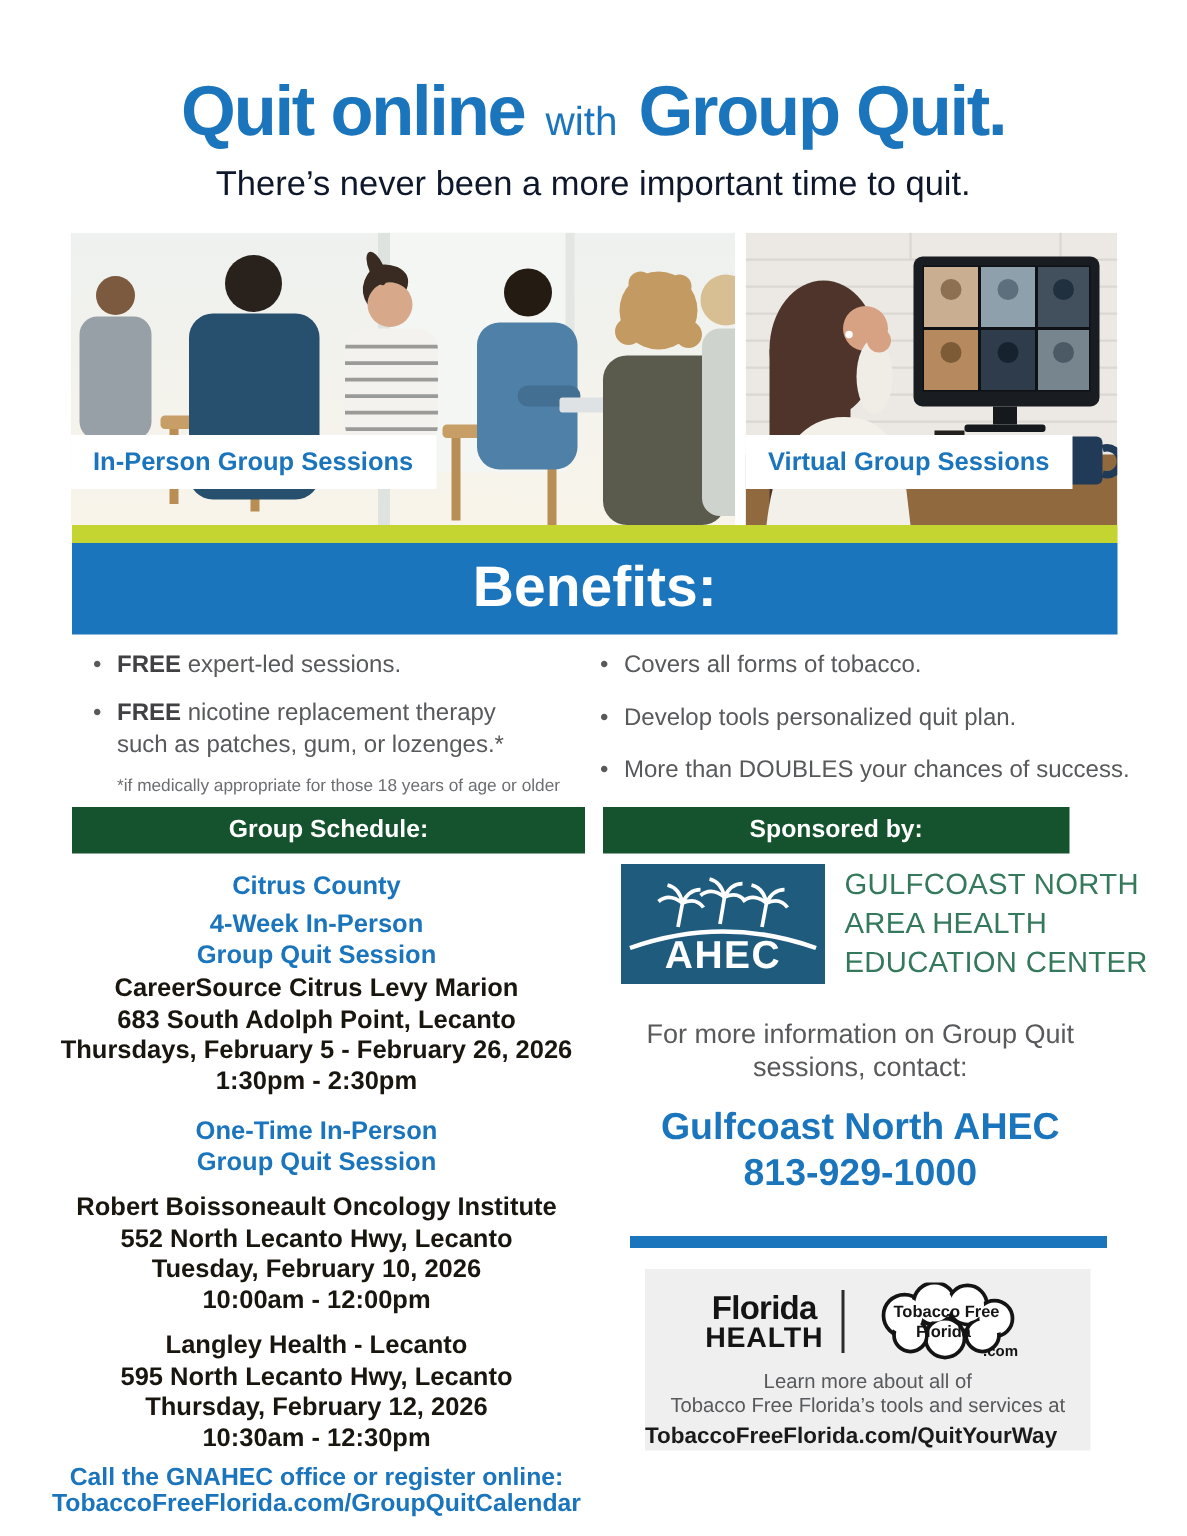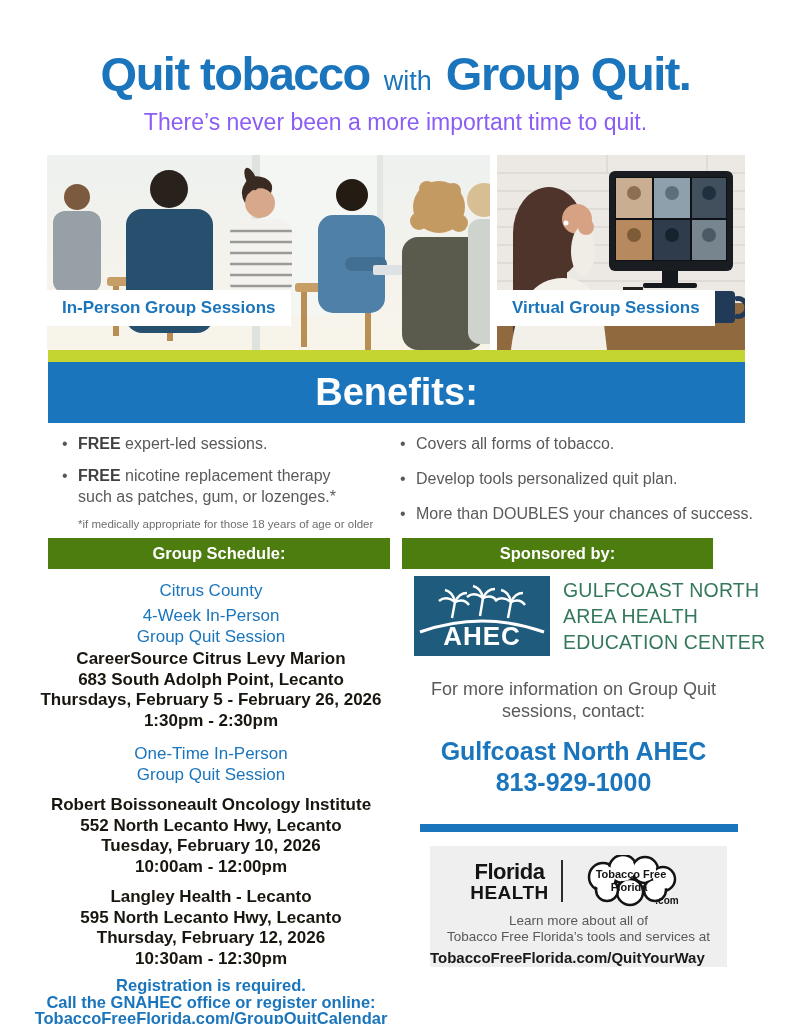--- a/index.html
+++ b/index.html
@@ -4,21 +4,21 @@
 <style>
   * { margin:0; padding:0; box-sizing:border-box; }
   html,body { background:#ffffff; }
   body { font-family:"Liberation Sans", sans-serif; }
   .page { position:relative; width:791px; height:1024px; margin:0 auto; background:#ffffff; overflow:hidden; }
 
   
   .title-row { position:absolute; top:46px; left:0; width:100%; display:flex; justify-content:center; align-items:baseline; gap:14px; }
   .title-main { font-size:47px; font-weight:bold; color:#1b75bc; letter-spacing:-1.5px; }
   .title-with { font-size:27px; color:#1b75bc; }
-  .subtitle { position:absolute; top:109px; left:0; width:100%; text-align:center; font-size:23px; color:#8b5cf6; }
+  .subtitle { position:absolute; top:109px; left:0; width:100%; text-align:center; font-size:23px; color:#0f172a; }
 
   
   .photo { position:absolute; top:155px; height:195px; overflow:hidden; }
   .photo-left { left:47px; width:443px; }
   .photo-right { left:497px; width:248px; }
   .photo svg { display:block; }
   .photo-label { position:absolute; left:0; bottom:24px; background:#ffffff; color:#1b75bc; font-weight:bold; font-size:17px; padding:8px 15px; white-space:nowrap; }
 
   
   .green-stripe { position:absolute; left:48px; top:350px; width:697px; height:12px; background:#c4d430; }
@@ -28,28 +28,28 @@
   .bullets { position:absolute; top:433px; }
   .bullets-left { left:62px; width:334px; }
   .bullets-right { left:400px; width:352px; }
   .bullet { position:relative; padding-left:16px; color:#58595b; font-size:16px; line-height:21px; margin-bottom:11px; }
   .bullets-right .bullet { margin-bottom:14px; white-space:nowrap; }
   .bullet::before { content:"\2022"; position:absolute; left:0; top:0; color:#58595b; }
   .free { font-weight:bold; color:#414042; }
   .footnote { margin-left:16px; margin-top:2px; font-size:11.5px; color:#6d6e71; }
 
   
-  .section-banner { position:absolute; top:538px; height:31px; background:#4d7c0f; display:flex; align-items:center; justify-content:center; }
+  .section-banner { position:absolute; top:538px; height:31px; background:#14532d; display:flex; align-items:center; justify-content:center; }
   .section-banner span { color:#ffffff; font-weight:bold; font-size:16.5px; }
   .banner-left { left:48px; width:342px; }
   .banner-right { left:402px; width:311px;text-align:center; }
 
   
   .schedule { position:absolute; left:18px; top:576px; width:386px; text-align:center; }
-  .sch-blue { color:#1b75bc; font-weight:normal; font-size:17px; line-height:21px; white-space:nowrap; }
+  .sch-blue { color:#1b75bc; font-weight:bold; font-size:17px; line-height:21px; white-space:nowrap; }
   .sch-black { color:#19150f; font-weight:bold; font-size:17px; line-height:20.5px; white-space:nowrap; }
   .mt4 { margin-top:4px; } .mt2 { margin-top:2px; } .mt10 { margin-top:10px; }
   .registration { margin-top:8px; }
   .reg-line { color:#1b75bc; font-weight:bold; font-size:16.5px; line-height:16.5px; white-space:nowrap; }
 
   
   .sponsor-logo-row { position:absolute; left:402px; top:576px; width:343px; display:flex; align-items:center; gap:13px; padding-left:12px; }
   .ahec-box { position:relative; width:136px; height:80px; background:#1f5b7d; flex:0 0 auto; }
   .ahec-acronym { position:absolute; left:0; right:0; bottom:4px; text-align:center; color:#ffffff; font-weight:bold; font-size:26px; letter-spacing:1px; }
   .org-name { color:#35795c; font-size:19.5px; line-height:26px; letter-spacing:0.2px; white-space:nowrap; }
@@ -67,21 +67,21 @@
   .learn { text-align:center; color:#58595b; font-size:13.5px; line-height:16px; margin-top:6px; }
   .footer-url { color:#1a1a1a; font-weight:bold; font-size:15px; margin-top:4px; }
   .link { cursor:pointer; }
 </style>
 </head>
 <body>
 
 <div class="page">
 
   <div class="title-row">
-    <span class="title-main">Quit tobacco</span>
+    <span class="title-main">Quit online</span>
     <span class="title-with">with</span>
     <span class="title-main">Group Quit.</span>
   </div>
   <div class="subtitle">There’s never been a more important time to quit.</div>
 
   <div class="photo photo-right">
     <svg width="248" height="195" viewBox="0 0 248 195">
       <rect width="248" height="195" fill="#ece9e5"></rect>
       <g stroke="#dbd7d2" stroke-width="1.5">
         <line x1="0" y1="18" x2="248" y2="18"></line>
@@ -258,21 +258,20 @@
       <div class="sch-black">Tuesday, February 10, 2026</div>
       <div class="sch-black">10:00am - 12:00pm</div>
     </div>
     <div class="mt10">
       <div class="sch-black">Langley Health - Lecanto</div>
       <div class="sch-black">595 North Lecanto Hwy, Lecanto</div>
       <div class="sch-black">Thursday, February 12, 2026</div>
       <div class="sch-black">10:30am - 12:30pm</div>
     </div>
     <div class="registration">
-      <div class="reg-line">Registration is required.</div>
       <div class="reg-line">Call the GNAHEC office or register online:</div>
       <div class="reg-line link">TobaccoFreeFlorida.com/GroupQuitCalendar</div>
     </div>
   </div>
 
   <div class="sponsor-logo-row">
     <div class="ahec-box">
       <svg width="136" height="80" viewBox="0 0 136 80">
         <g stroke="#ffffff" stroke-width="2.5" fill="none">
           <path d="M38,42 L41,26"></path>

